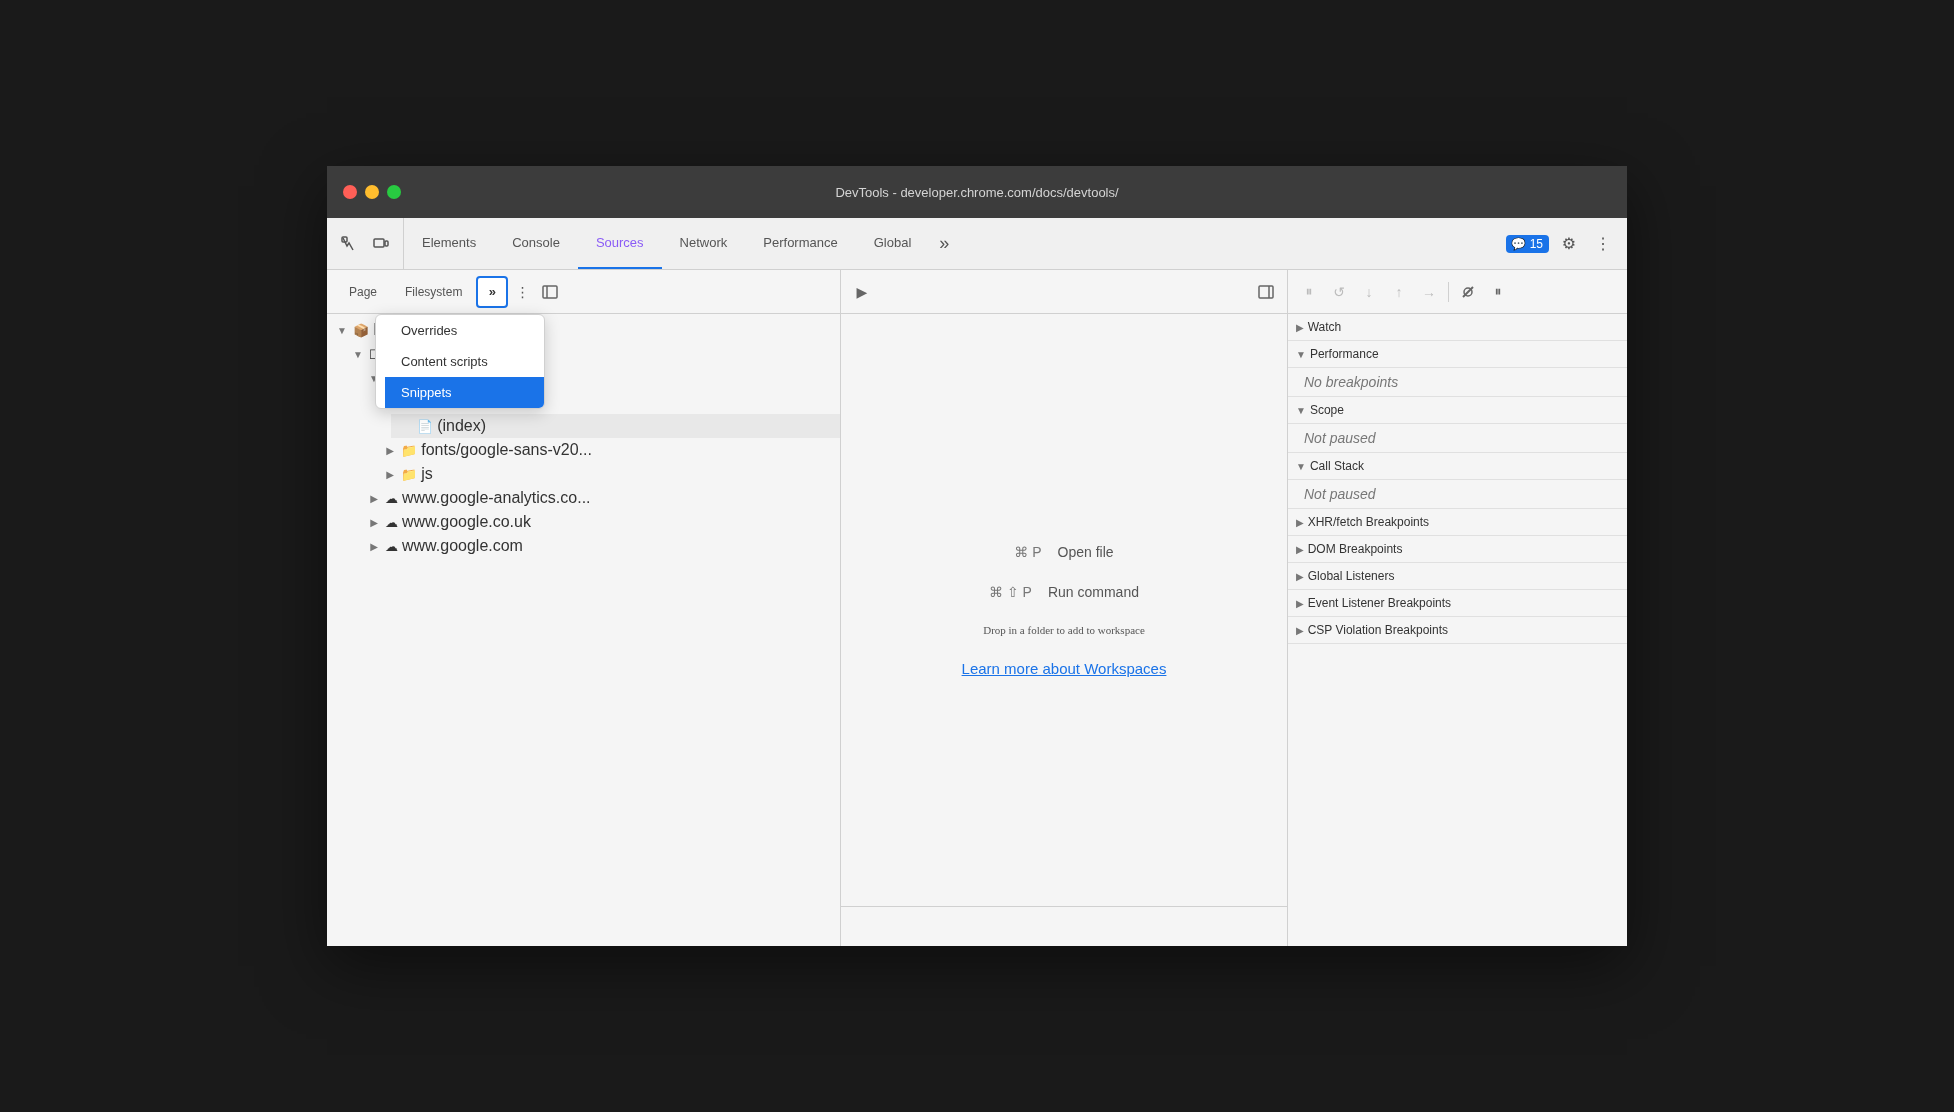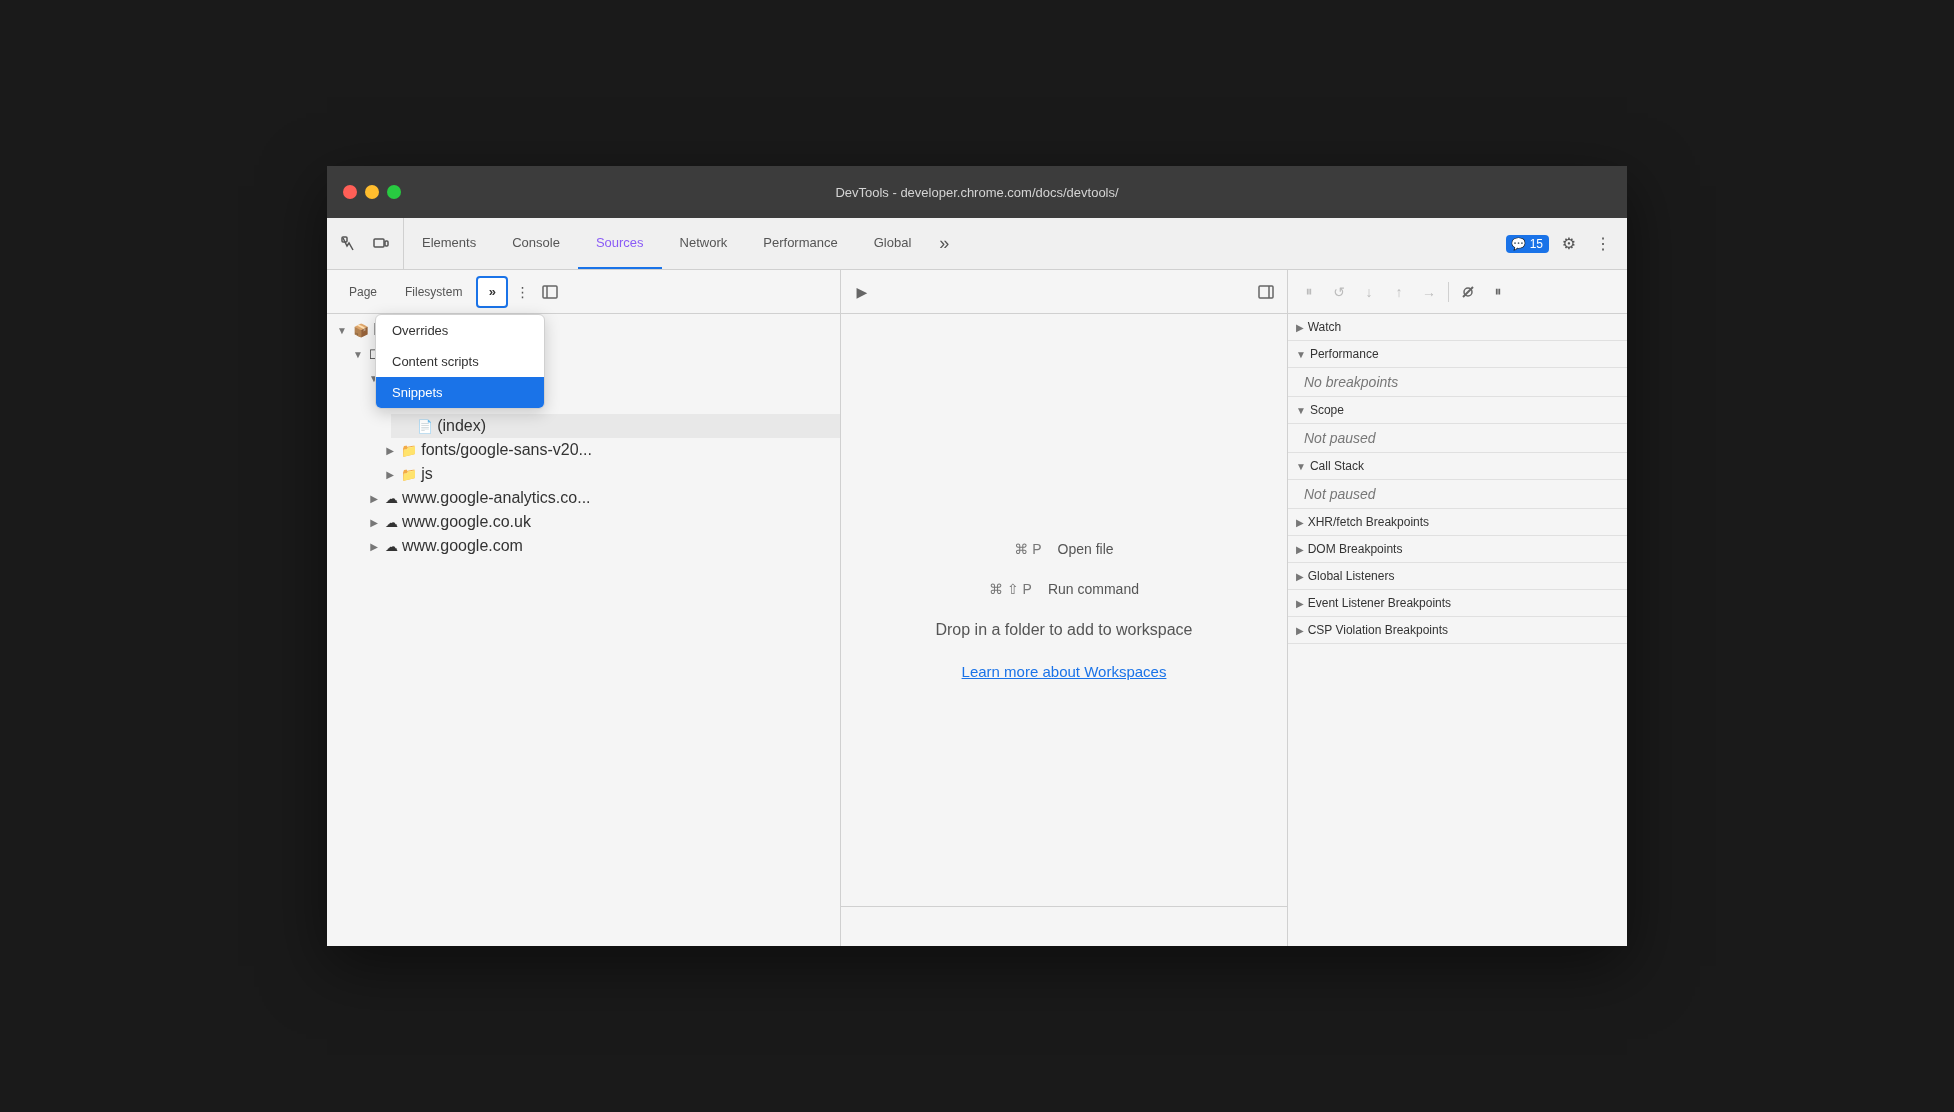--- a/index.html
+++ b/index.html
@@ -266,20 +266,21 @@
       position: absolute;
       top: 44px;
       left: 48px;
       background: white;
       border: 1px solid #d0d0d0;
       border-radius: 6px;
       box-shadow: 0 4px 16px rgba(0,0,0,0.18);
       z-index: 100;
       width: 170px;
       overflow: hidden;
+      padding-left: 9px;
     }
     .dropdown-item {
       padding: 8px 16px;
       font-size: 13px;
       color: #333;
       cursor: pointer;
     }
     .dropdown-item.active {
       background: #1a73e8;
       color: white;
@@ -315,22 +316,23 @@
       align-items: center;
       gap: 16px;
       font-size: 14px;
       color: #555;
     }
     .kbd {
       font-size: 14px;
       color: #777;
     }
     .drop-text {
-      font-size: 16px;
-      color: #555;
+      font-size: 11px;
+      color: #555;
+      font-family: Liberation Serif, serif;
     }
     .learn-link {
       font-size: 15px;
       color: #1a73e8;
       text-decoration: underline;
       cursor: pointer;
     }
     .bottom-bar {
       height: 40px;
       border-top: 1px solid #d0d0d0;

